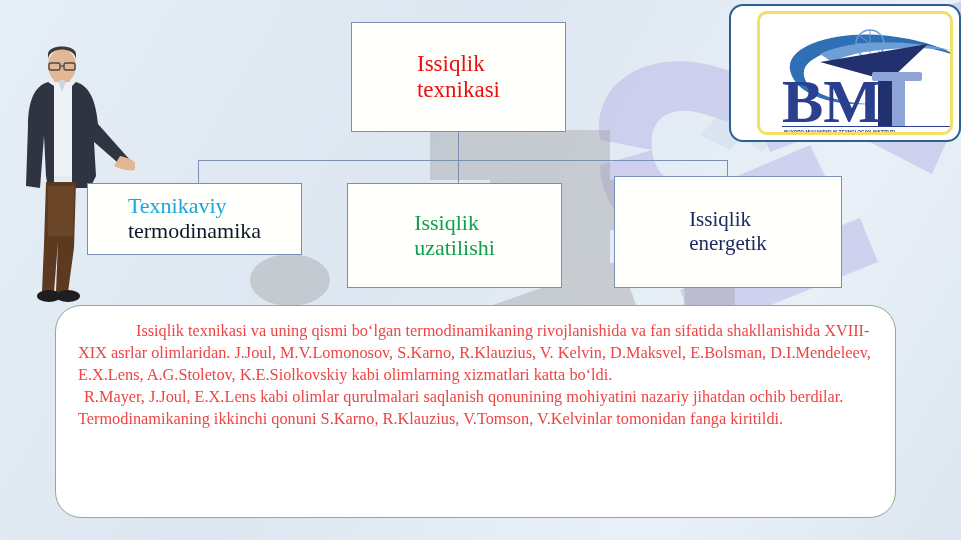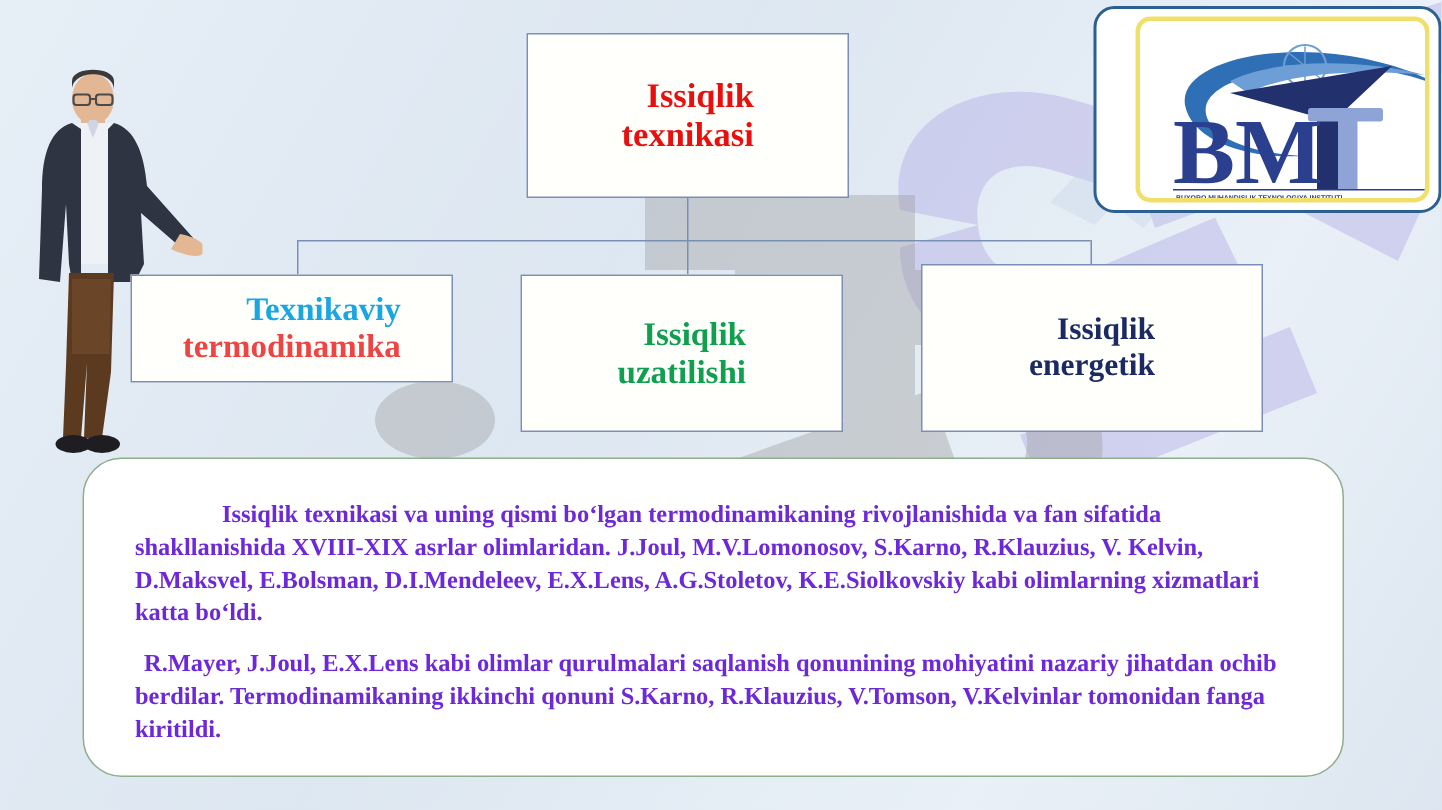--- a/index.html
+++ b/index.html
@@ -49,35 +49,35 @@
     margin-left:20px;
   }
 
   
   .node{
     position:absolute;
     background:#fffffb;
     border:1px solid #7b8fb5;
     box-sizing:border-box;
     display:flex;align-items:center;justify-content:center;
-    text-align:right;
+    text-align:left;
     line-height:1.12;
-    font-weight:bold;
+    font-weight:normal;
   }
   .node .ntext{display:block;padding:2px 6px;}
 
   #node-root{
     left:351px;top:22px;width:215px;height:110px;
     font-size:23px;color:#e8100f;
   }
   #node-a{
     left:87px;top:183px;width:215px;height:72px;
     font-size:22px;color:#1aa6e0;
   }
-  #node-a .l2{color:#ef4444;}
+  #node-a .l2{color:#0f172a;}
   #node-b{
     left:347px;top:183px;width:215px;height:105px;
     font-size:22px;color:#0f9f4f;
   }
   #node-c{
     left:614px;top:176px;width:228px;height:112px;
     font-size:21px;color:#1b2a63;
   }
 
   
@@ -91,27 +91,26 @@
   
   #textcard{
     position:absolute;left:55px;top:305px;width:841px;height:213px;
     background:#ffffff;
     border:1px solid #8fae8a;
     border-radius:26px;
     box-sizing:border-box;
     padding:14px 22px 10px 22px;
   }
   #textcard p{
-    margin:12px;
+    margin:0;
     font-family:"Liberation Serif", serif;
     font-size:16.3px;
     line-height:1.335;
-    color:#6d28d9;
+    color:#ef4444;
     text-align:left;
-    font-weight:bold;
   }
   #textcard p.p1{text-indent:58px;}
   #textcard p.p2{margin-top:1px;text-indent:6px;}
 </style>
 </head>
 <body>
 
 <div id="slide">
 
   <svg class="wm wm-purple" viewBox="0 0 430 330" xmlns="http://www.w3.org/2000/svg">

